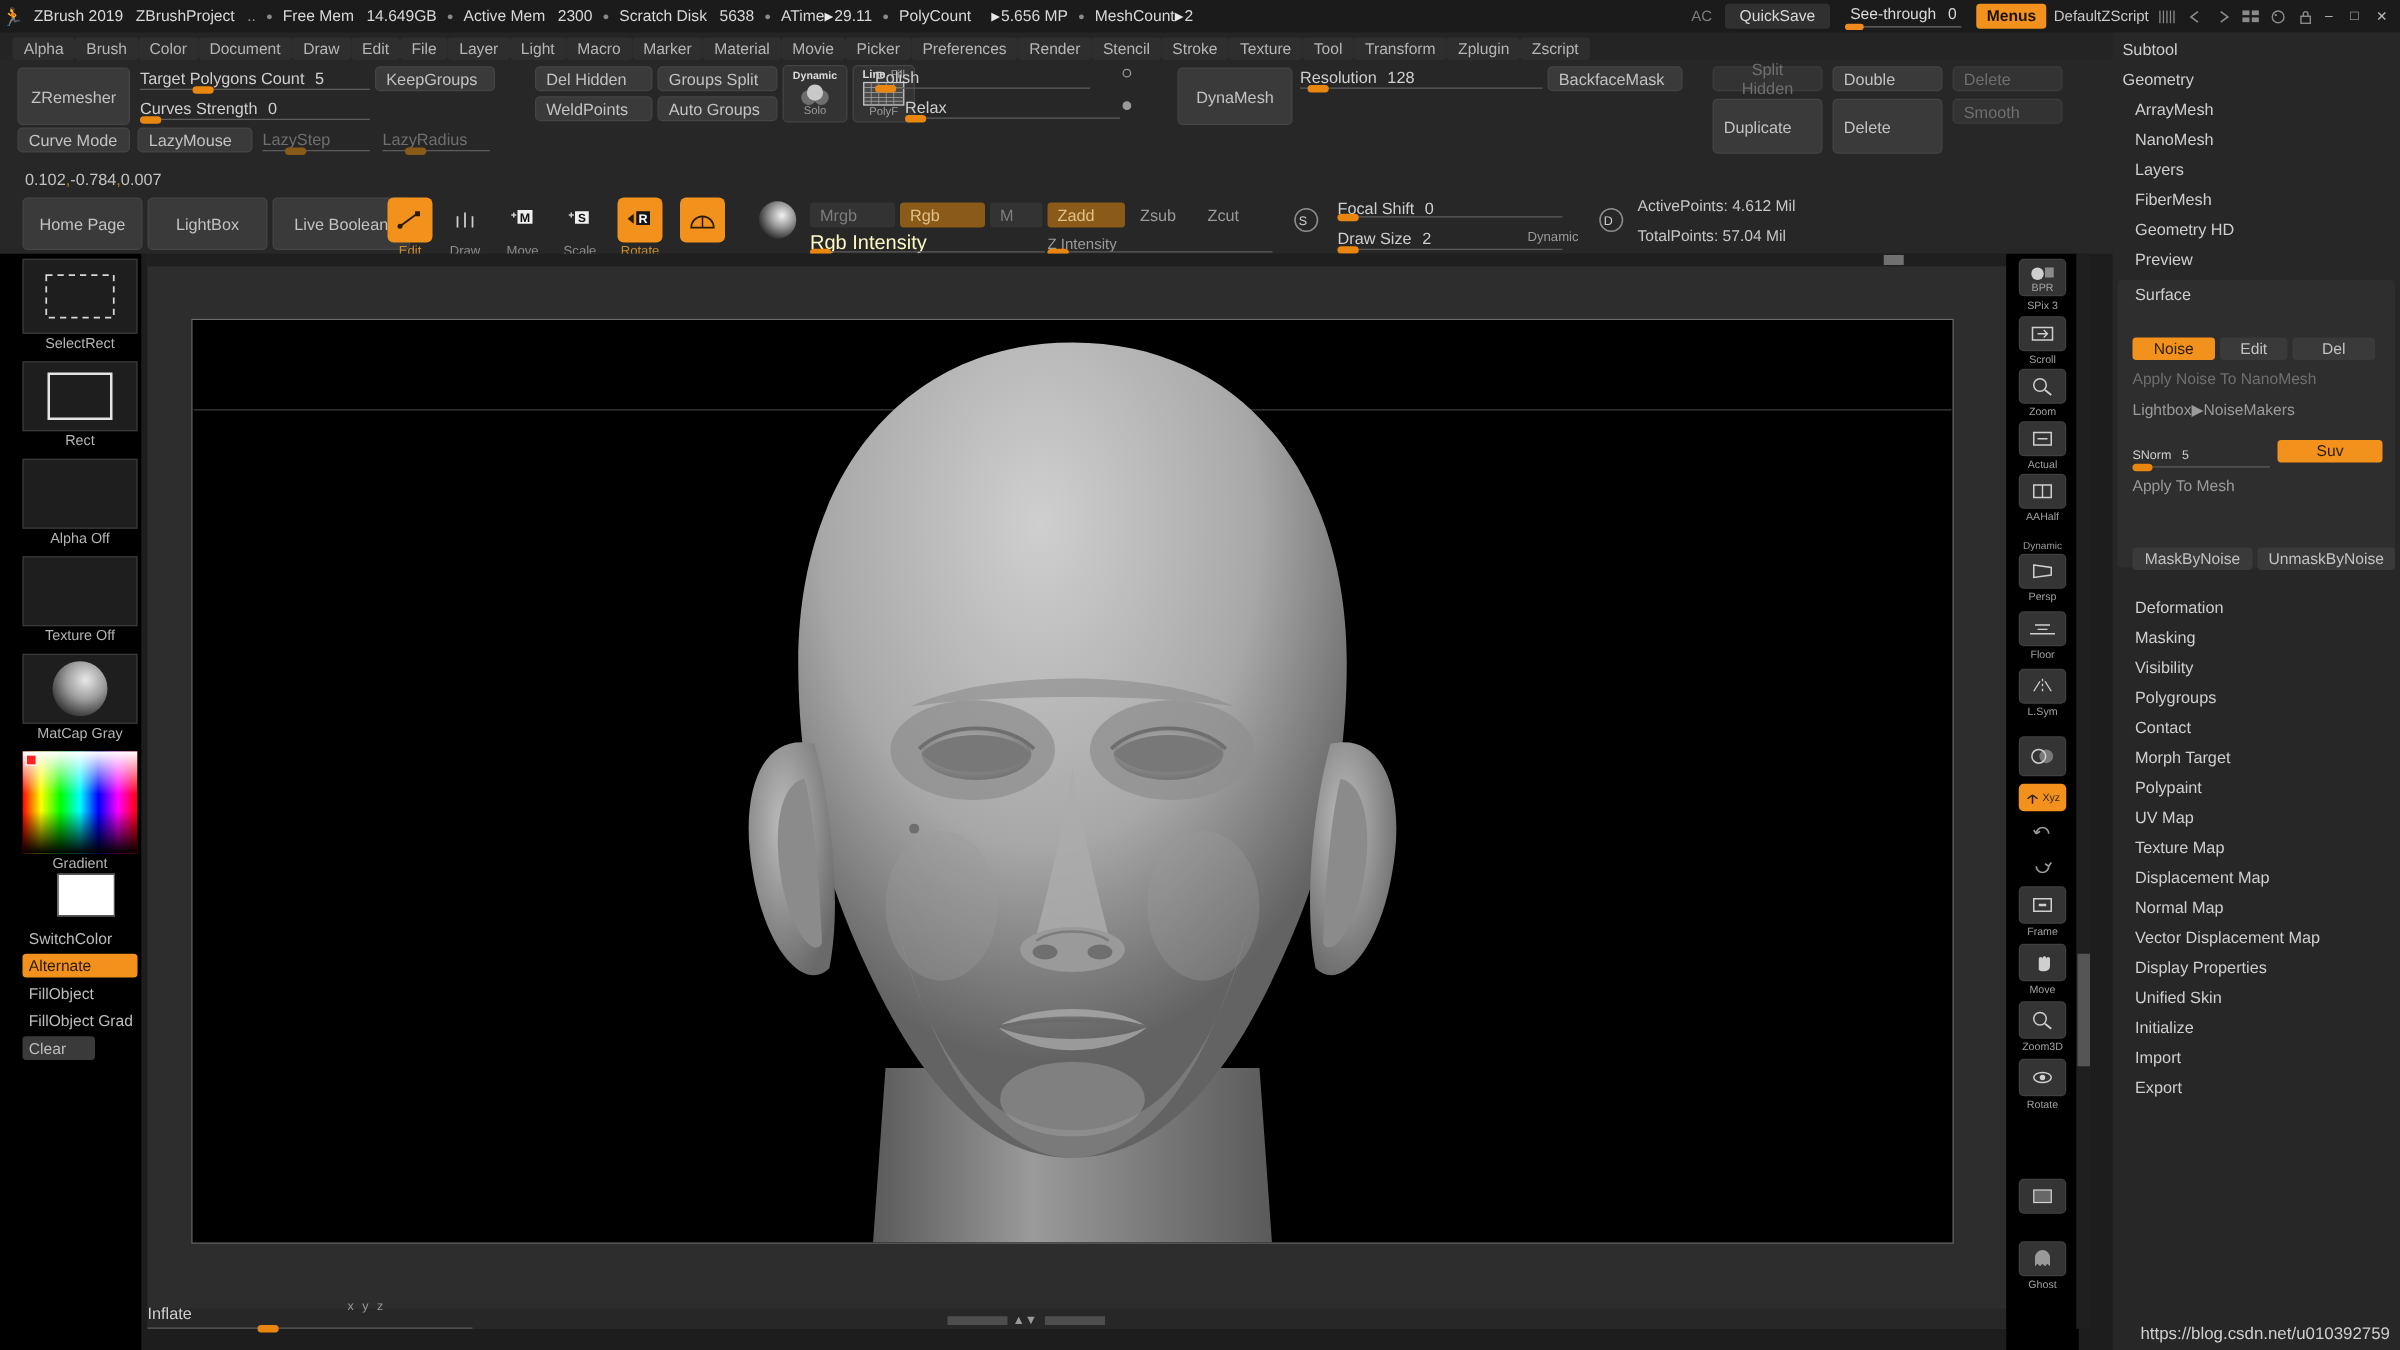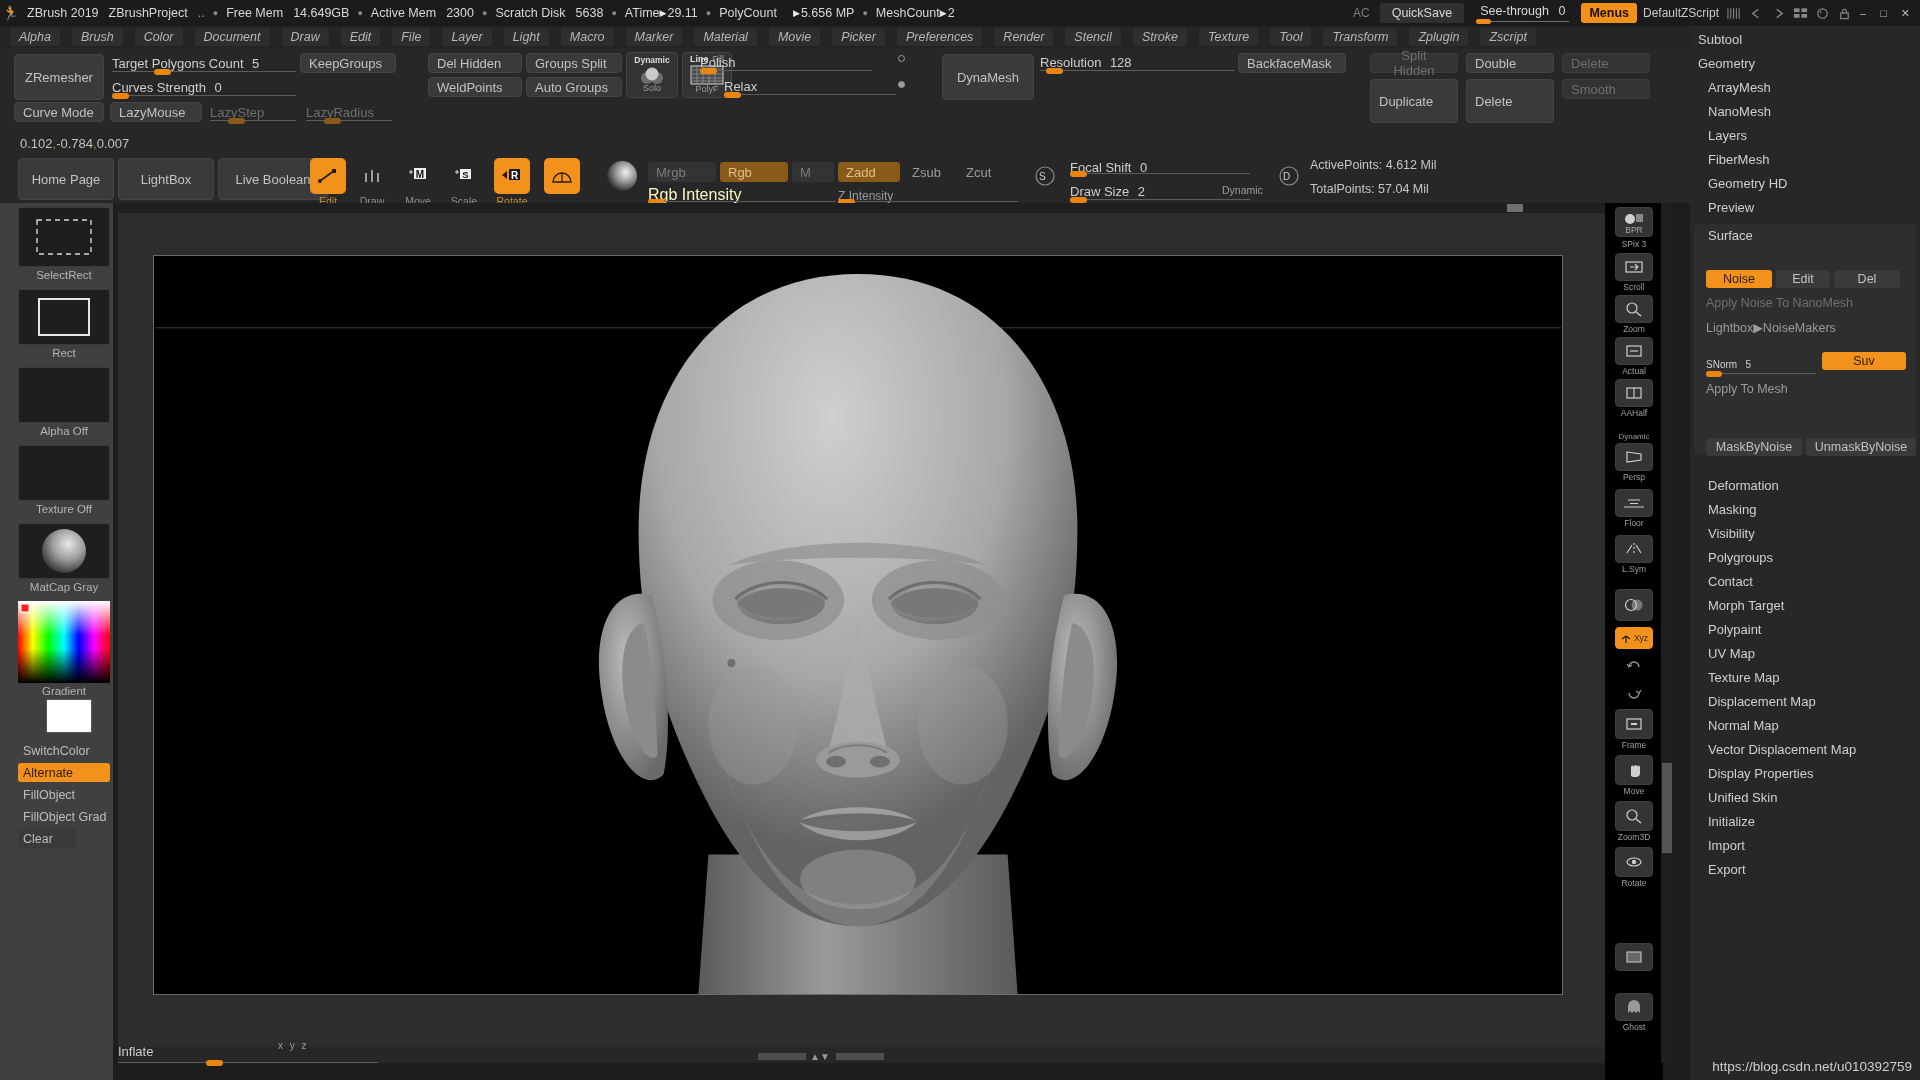--- a/index.html
+++ b/index.html
@@ -43,23 +43,22 @@
     padding: 3px 8px; border-radius: 3px; margin-right: 6px;
   }
   .dzs { font-size: 12px; color: #c9c9c9; margin-right: 8px; }
   .iconstrip { display: flex; align-items: center; gap: 7px; padding-right: 8px; }
   .tiny-ic { width: 15px; height: 13px; opacity: .75; }
   .wctrl { display: flex; gap: 14px; padding-right: 10px; color: #b8b8b8; font-size: 11px; }
 
   
   #menubar {
     position: absolute; left: 0; top: 26px; width: 1920px; height: 22px;
-    display: flex; align-items: center; padding-left: 10px; gap: 12px;
+    display: flex; align-items: flex-end; padding-left: 10px; gap: 0;
     background: #242424;
-    font-style: italic;
   }
   .menu-item {
     font-size: 12.5px; color: #b6b6b6; padding: 2px 9px;
     background: #2e2e2e; border-radius: 3px;
   }
 
   
   #shelf {
     position: absolute; left: 0; top: 48px; width: 1920px; height: 155px;
     background: #272727;
@@ -102,21 +101,21 @@
   .radio-dot.filled { background: #9a9a9a; }
 
   .solo-box, .polyf-box {
     position: absolute; background: #333; border: 1px solid #444; border-radius: 4px;
     display: flex; flex-direction: column; align-items: center; justify-content: center;
   }
   .micro { font-size: 9px; color: #9c9c9c; line-height: 1.1; }
   .micro.bold { font-weight: bold; color: #dcdcdc; }
 
   
-  #leftbar { position: absolute; left: 0; top: 203px; width: 113px; height: 877px; background: #404040; }
+  #leftbar { position: absolute; left: 0; top: 203px; width: 113px; height: 877px; background: #000000; }
   .lp-tile { position: absolute; left: 18px; width: 92px; }
   .lp-box { width: 92px; background: #1e1e1e; border: 1px solid #3a3a3a; }
   .lp-cap { text-align: center; font-size: 11.5px; color: #b4b4b4; margin-top: 2px; }
   .lbtn {
     position: absolute; left: 18px; width: 92px; height: 19px; border-radius: 3px;
     background: #3a3a3a; color: #bdbdbd; font-size: 12.5px;
     display: flex; align-items: center; padding-left: 5px;
   }
   .lbtn.on { background: #f2921d; color: #2a1b05; }
   .lbtn.narrow { width: 58px; }

